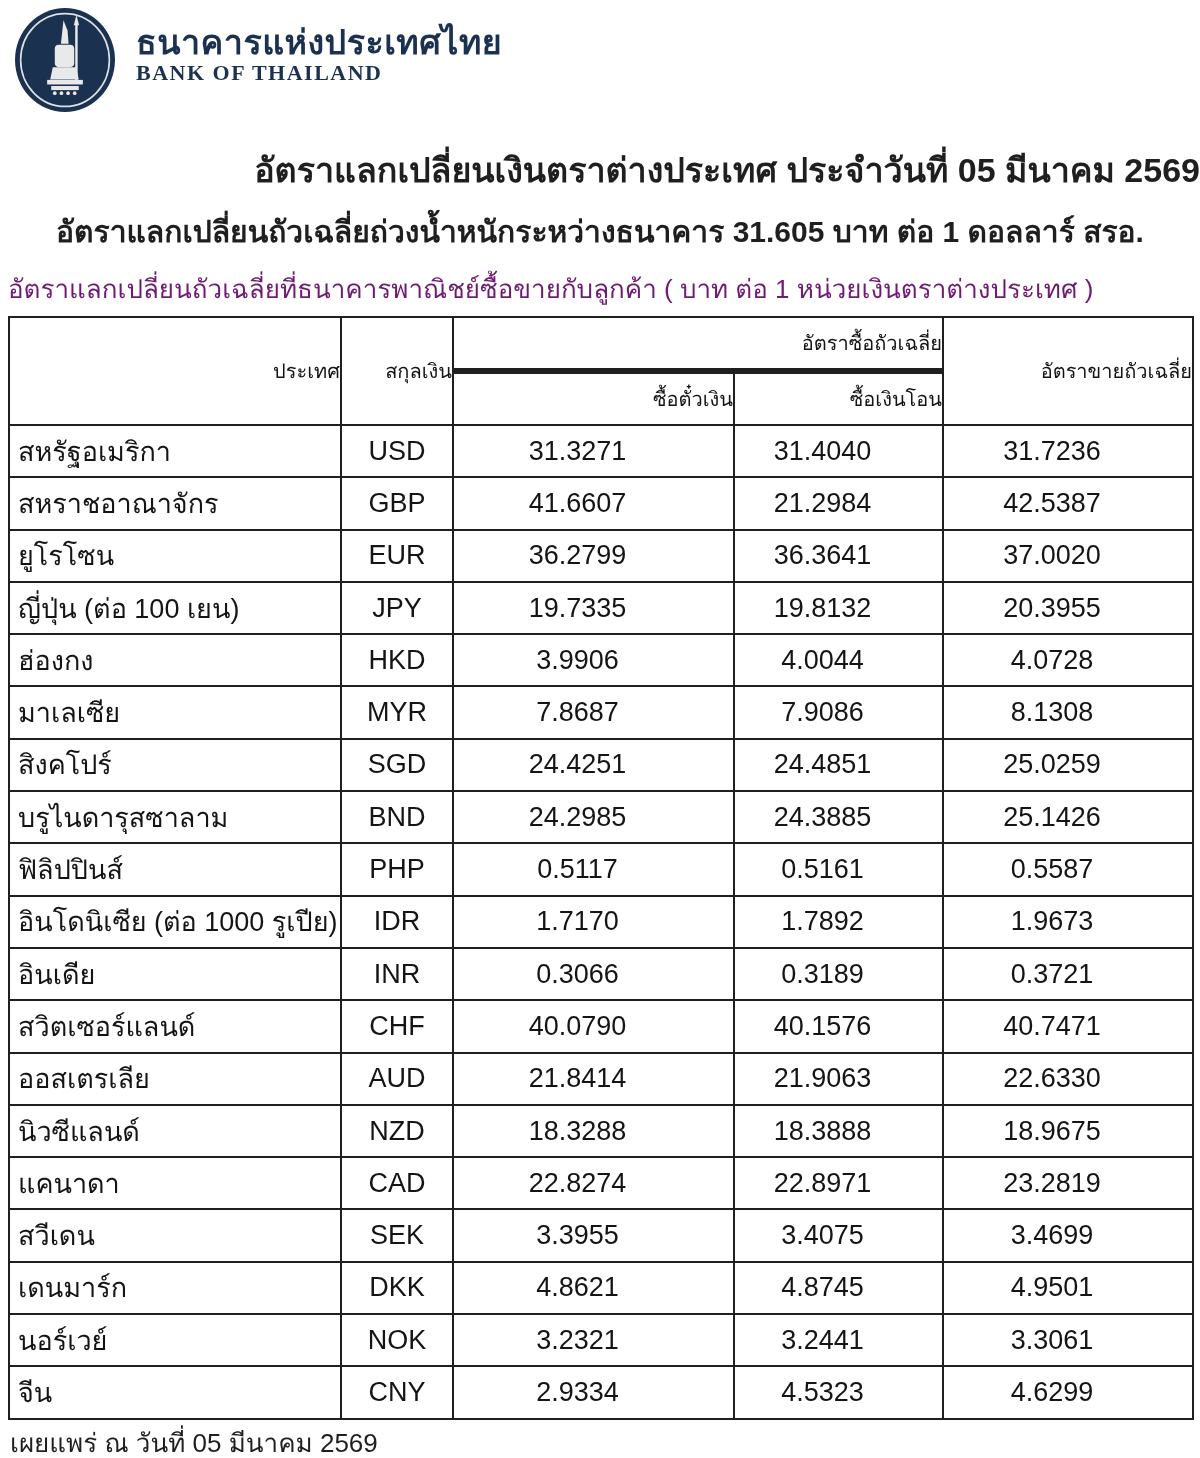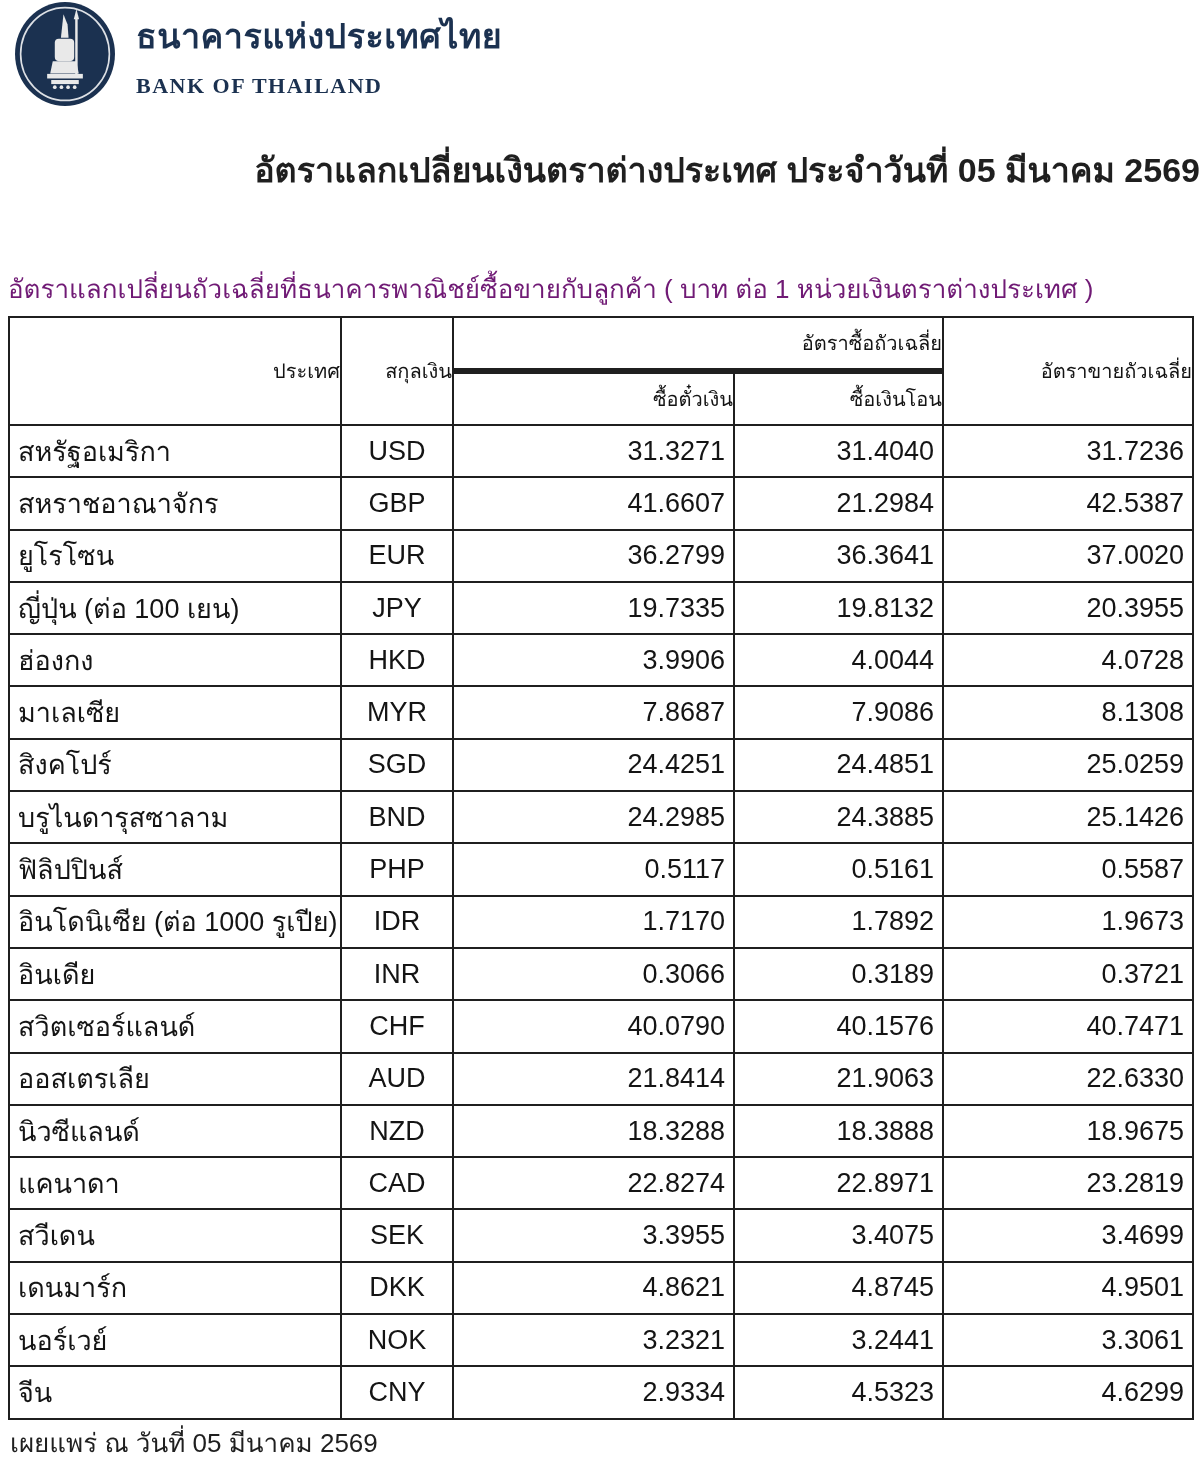--- a/index.html
+++ b/index.html
@@ -11,28 +11,28 @@
   body{
     width:1200px;height:1458px;
     font-family:"Liberation Sans","DejaVu Sans",sans-serif;
     color:var(--text);
     position:relative;
     -webkit-font-smoothing:antialiased;
   }
   .page{position:relative;width:1200px;height:1458px;overflow:hidden;background:#fff;}
 
   
-  .brand{position:absolute;top:0;left:14px;display:flex;align-items:flex-start;}
+  .brand{position:absolute;top:6px;left:14px;display:flex;align-items:flex-start;}
   .brand-logo{width:102px;height:108px;flex:0 0 auto;}
   .brand-text{margin-left:20px;padding-top:18px;line-height:1.1;}
   .brand-thai{font-size:34px;font-weight:700;color:var(--brand-navy);letter-spacing:0.5px;}
   .brand-eng{
     font-family:"Liberation Serif","DejaVu Serif",serif;
     font-size:22px;font-weight:700;color:var(--brand-navy);
-    letter-spacing:1.5px;margin-top:19px;
+    letter-spacing:1.5px;margin-top:0;
   }
 
   
   .doc-title{
     position:absolute;top:143px;left:0;width:1200px;
     text-align:right;font-size:34px;font-weight:700;color:#1f1f1f;
   }
   .doc-subtitle{
     position:absolute;top:208px;left:0;width:1200px;
     text-align:center;font-size:30px;font-weight:600;color:#1f1f1f;
@@ -54,21 +54,21 @@
   }
   .rate-table thead th{
     font-weight:500;font-size:20px;text-align:right;height:50px;
   }
   .rate-table thead th.group-buy{
     border-bottom:6px solid var(--border);
   }
   .rate-table tbody td{height:50.3px;}
   .rate-table td.col-country{text-align:left;padding-left:8px;}
   .rate-table td.col-currency{text-align:center;border-radius:11px;}
-  .rate-table td.col-num{text-align:right;padding-right:8px;}
+  .rate-table td.col-num{text-align:center;padding-right:32px;}
 
   
   .doc-footer{
     position:absolute;top:1422px;left:10px;
     font-size:26px;font-weight:500;color:#1f1f1f;
   }
 </style>
 </head>
 <body>
 
@@ -93,20 +93,21 @@
         <circle cx="59.5" cy="84.5" r="1.8"></circle>
       </g>
     </svg>
     <div class="brand-text">
       <div class="brand-thai">ธนาคารแห่งประเทศไทย</div>
       <div class="brand-eng">BANK OF THAILAND</div>
     </div>
   </div>
 
   <div class="doc-title">อัตราแลกเปลี่ยนเงินตราต่างประเทศ ประจำวันที่ 05 มีนาคม 2569</div>
+  <div class="doc-subtitle">อัตราแลกเปลี่ยนถัวเฉลี่ยถ่วงน้ำหนักระหว่างธนาคาร 31.605 บาท ต่อ 1 ดอลลาร์ สรอ.</div>
   <div class="doc-caption">อัตราแลกเปลี่ยนถัวเฉลี่ยที่ธนาคารพาณิชย์ซื้อขายกับลูกค้า ( บาท ต่อ 1 หน่วยเงินตราต่างประเทศ )</div>
 
   <table class="rate-table">
     <colgroup>
       <col style="width:332px">
       <col style="width:112px">
       <col style="width:281px">
       <col style="width:209px">
       <col style="width:250px">
     </colgroup>

